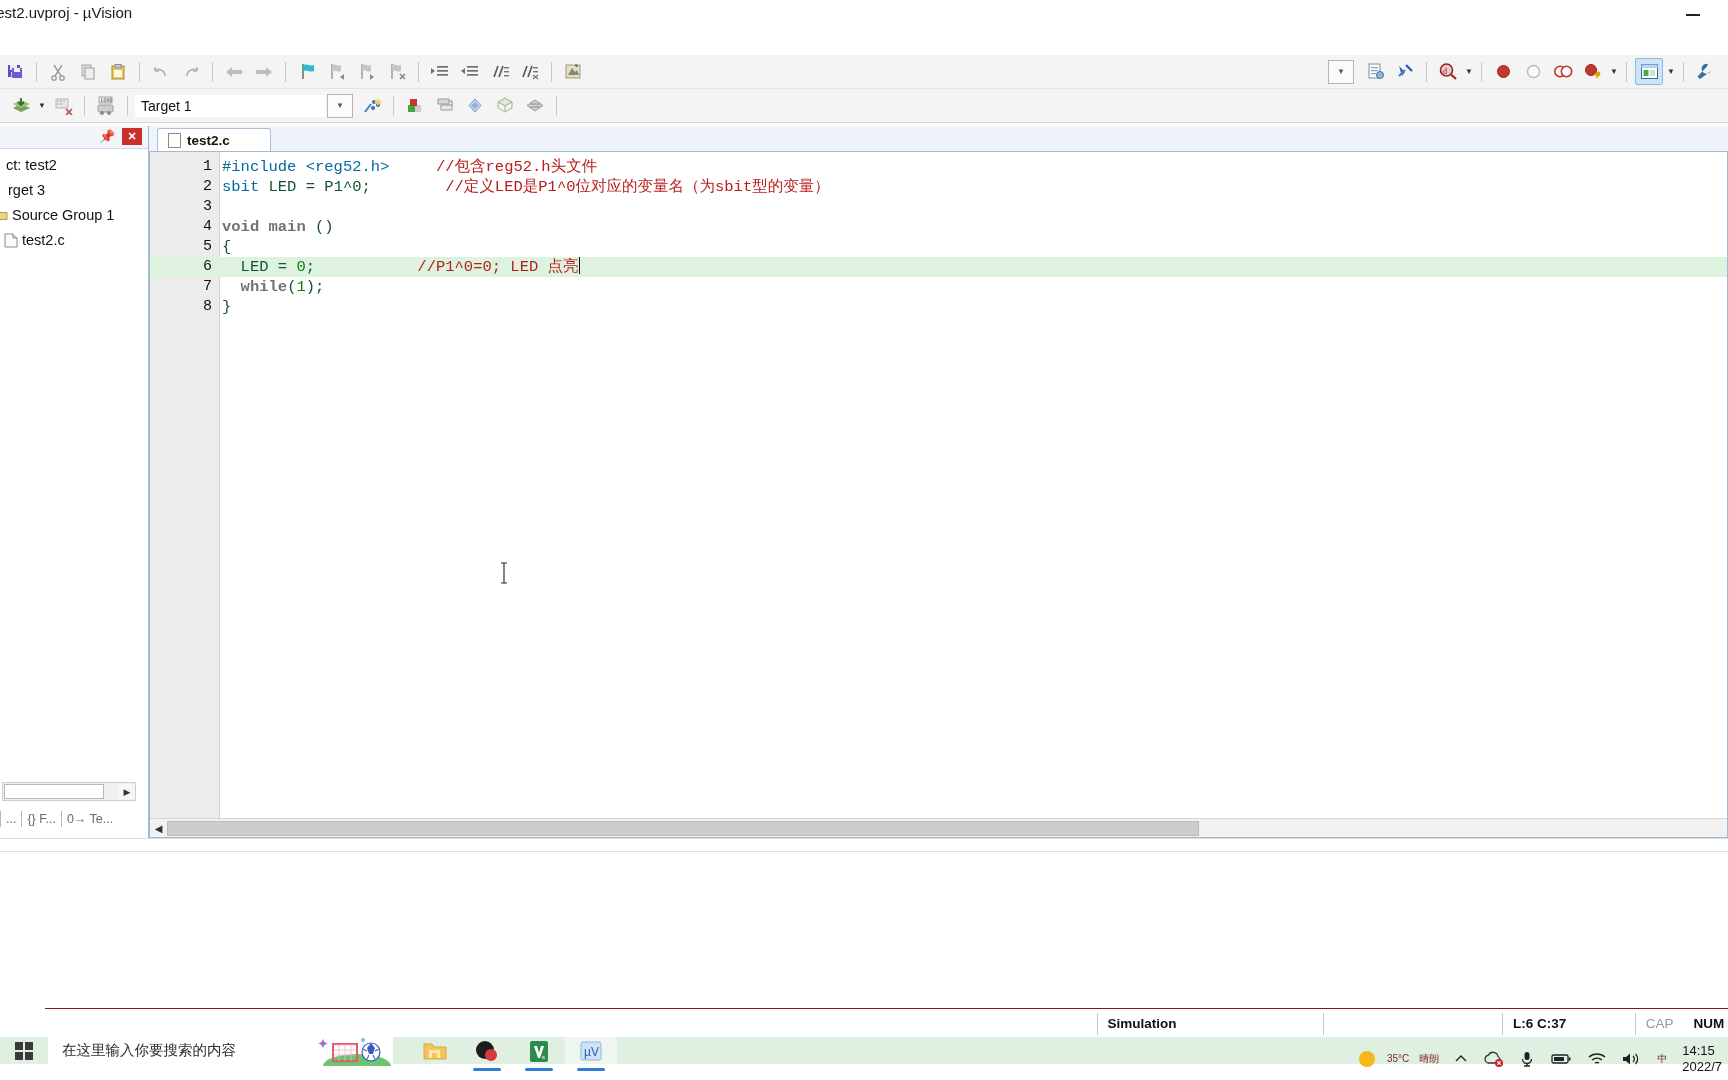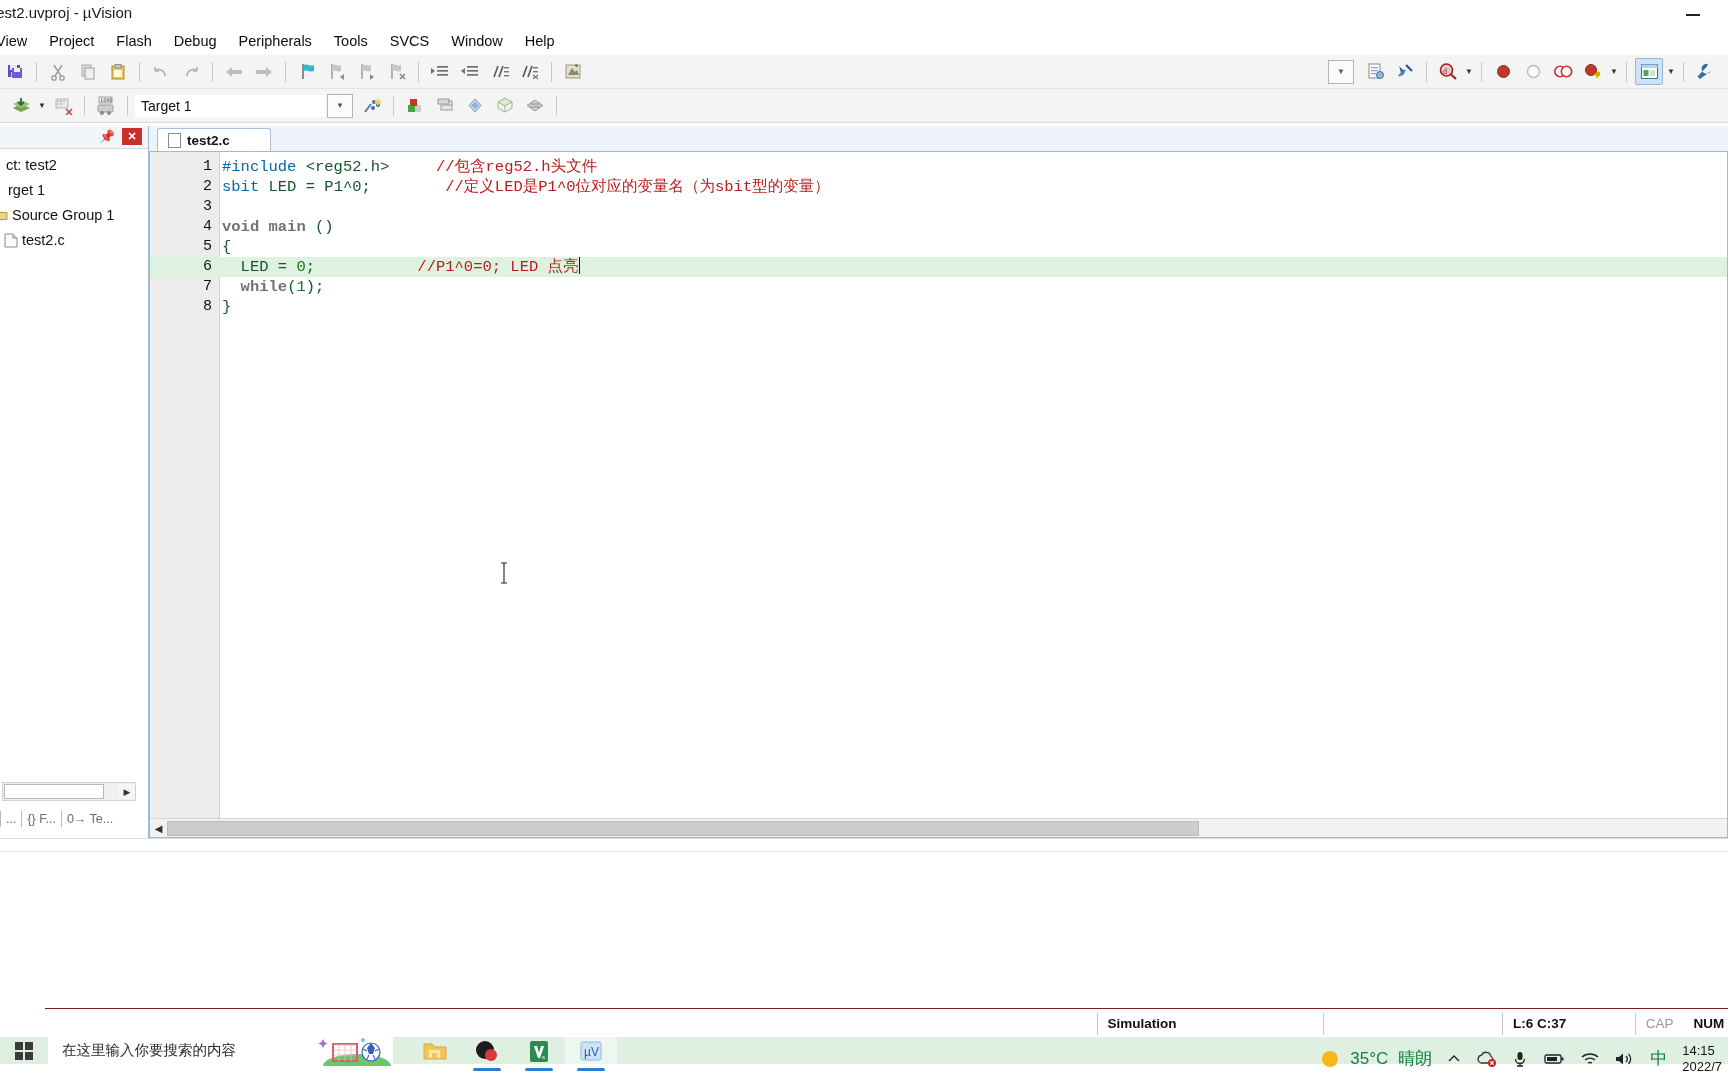--- a/index.html
+++ b/index.html
@@ -190,21 +190,21 @@
   }
   .cl.hl { background: #ddf3e0; }
   .ln {
     position: absolute; left: 0; width: 62px; text-align: right;
     color: #111; font-family: "Liberation Mono", monospace; font-size: 15px;
   }
   .ctext {
     position: absolute; left: 72px; white-space: pre;
   }
   .k-pre   { color: #0369a1; }     
-  .k-str   { color: #14532d; }     
+  .k-str   { color: #0369a1; }     
   .k-kw    { color: #737373; font-weight: 700; }
   .k-cmt   { color: #b91c1c; }
   .k-num   { color: #108010; }
   .k-txt   { color: #14532d; text-align: right; }
   .caret {
     display: inline-block; width: 1.5px; height: 17px; background: #111;
     vertical-align: -3px;
   }
   .code-hscroll {
     position: absolute; left: 0; bottom: 0; right: 0; height: 18px;
@@ -273,49 +273,38 @@
   }
   .tb-app.run::after {
     content: ''; position: absolute; bottom: 1px; left: 12px; width: 28px; height: 3px;
     background: #2a7fd4; border-radius: 2px;
   }
   .tb-app.active { background: rgba(255,255,255,0.45); }
   .tray {
     position: absolute; right: 0; top: 0; height: 43px;
     display: flex; align-items: center;
   }
-  .tray-item { padding: 0 7px; display:flex; align-items:center; font-size: 17px; color:#15803d; }
+  .tray-item { padding: 0 7px; display:flex; align-items:center; font-size: 10px; color:#7f1d1d; }
   .tray-clock {
     display: flex; flex-direction: column; align-items: flex-start;
     font-size: 13px; color: #111; line-height: 16px; padding-right: 6px; padding-left: 8px;
   }
 </style>
 </head>
 <body>
 
 <div id="app">
 
   <div class="titlebar">
     <div class="title">test2.uvproj - µVision</div>
     <div class="win-min">
       <span class="bar"></span>
     </div>
   </div>
 
-  <div class="menubar" id="menubar">
-      <div class="menu-item">View</div>
-      <div class="menu-item">Project</div>
-      <div class="menu-item">Flash</div>
-      <div class="menu-item">Debug</div>
-      <div class="menu-item">Peripherals</div>
-      <div class="menu-item">Tools</div>
-      <div class="menu-item">SVCS</div>
-      <div class="menu-item">Window</div>
-      <div class="menu-item">Help</div>
-    </div>
 
   <div class="toolbar1">
     <div class="tb-btn">
       <svg width="19" height="19" viewBox="0 0 19 19">
           <rect x="2" y="3" width="12" height="12" fill="#5b4fc4"></rect>
           <rect x="4" y="3" width="7" height="5" fill="#e8e6f7"></rect>
           <rect x="5" y="10" width="8" height="5" fill="#cfcaf0"></rect>
           <rect x="6" y="6" width="10" height="10" fill="#6a5ed0"></rect>
           <rect x="8" y="6" width="6" height="4" fill="#f0eefb"></rect>
         </svg>
@@ -585,21 +574,21 @@
       <div class="pin-icon">📌</div>
       <div class="close-x">✕</div>
     </div>
     <div class="tree" id="project-tree">
         <div class="tree-row tree-lvl0">
           <span class="ic-sq"></span>
           <span>ct: test2</span>
         </div>
         <div class="tree-row tree-lvl1">
           <span class="ic-sq"></span>
-          <span>rget 1</span>
+          <span>rget 3</span>
         </div>
         <div class="tree-row tree-lvl2">
           <span class="ic-sq"><svg width="14" height="14" viewBox="0 0 14 14">
               <path d="M1 3 h4 l1 1.5 h7 v7 h-12 Z" fill="#e8d48a" stroke="#b59b3c"></path>
             </svg></span>
           <span>Source Group 1</span>
         </div>
         <div class="tree-row tree-lvl3">
           <span class="ic-sq"><svg width="14" height="15" viewBox="0 0 14 15">
               <path d="M1 1 h8 l4 4 v9 h-12 Z" fill="#fafafa" stroke="#8a8a8a"></path>

